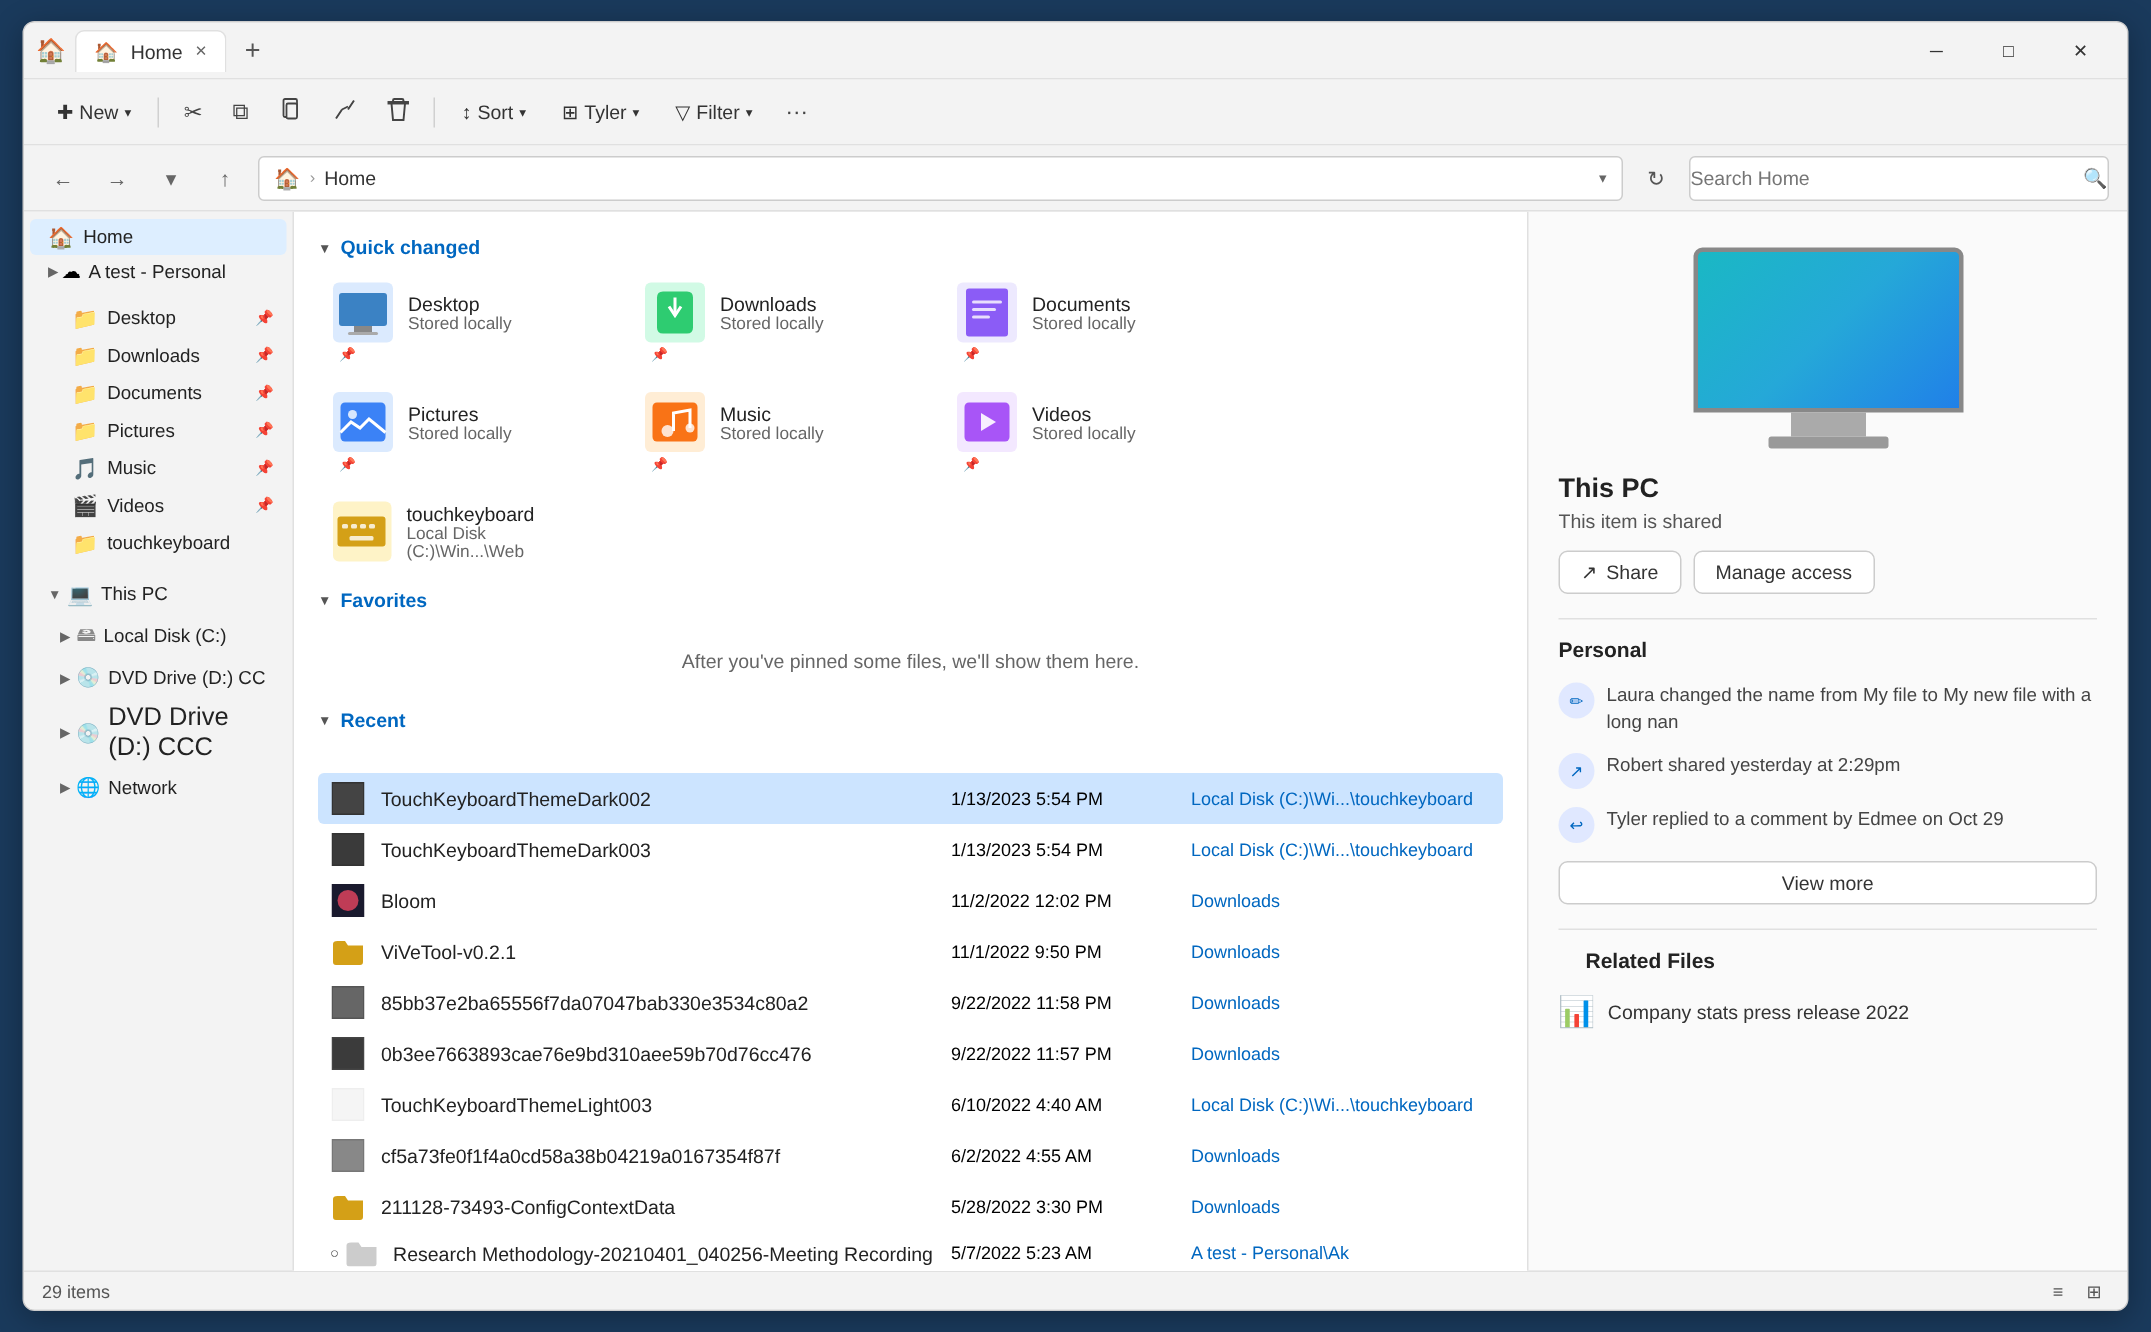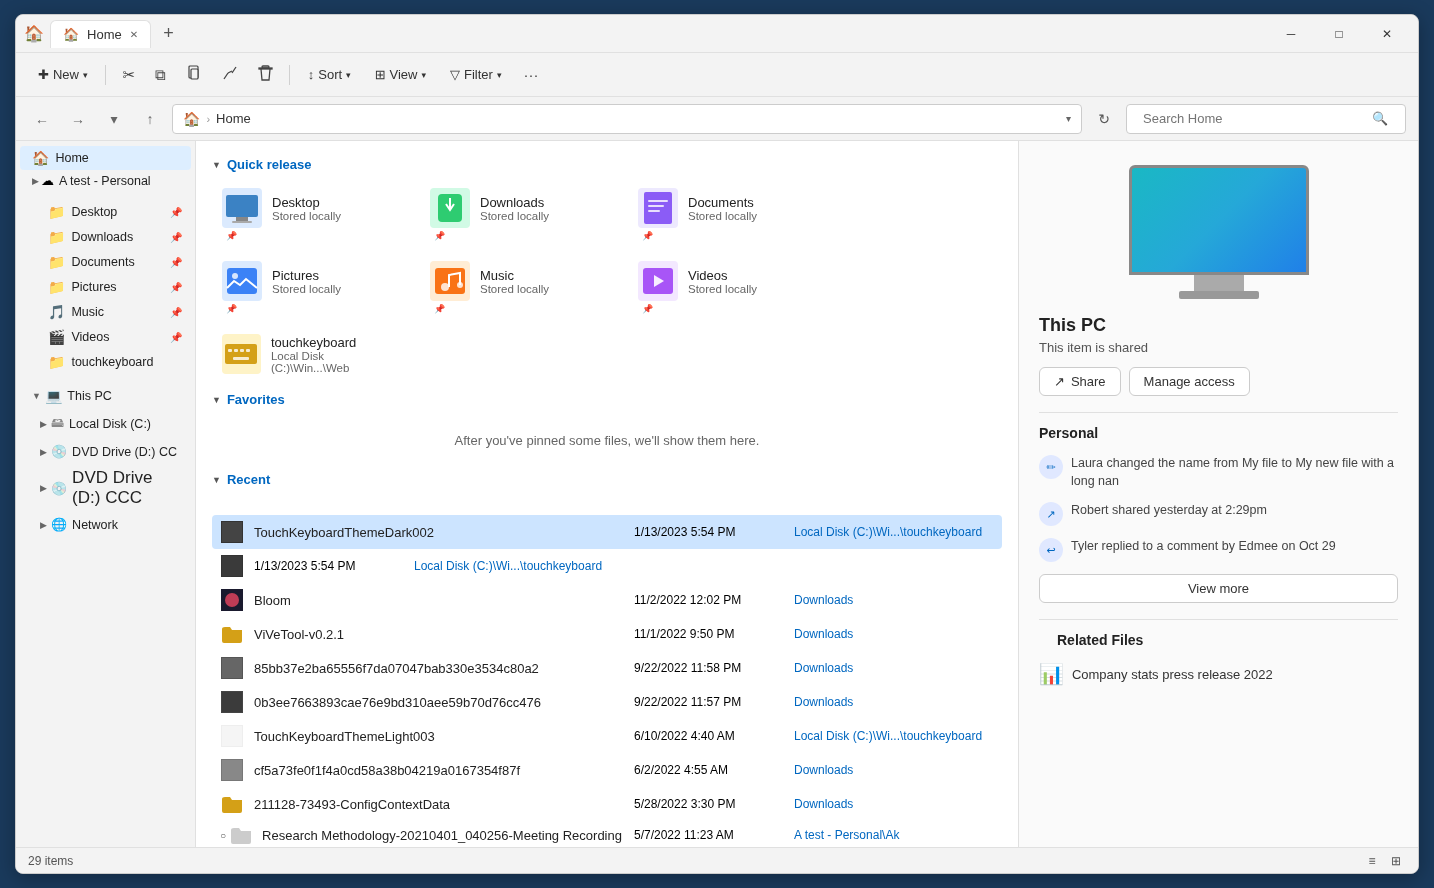--- a/index.html
+++ b/index.html
@@ -25,21 +25,21 @@
     .tb-icon { font-size: 15px; padding: 5px 8px; border: none; background: transparent; border-radius: 4px; cursor: pointer; color: #444; }
 
     
     .address-bar { height: 44px; background: #f3f3f3; display: flex; align-items: center; padding: 0 12px; gap: 8px; border-bottom: 1px solid #e0e0e0; flex-shrink: 0; }
     .nav-btn { width: 28px; height: 28px; border: none; background: transparent; border-radius: 4px; cursor: pointer; font-size: 14px; color: #666; display: flex; align-items: center; justify-content: center; }
     .address-path { flex: 1; height: 30px; background: #fff; border: 1px solid #ccc; border-radius: 4px; display: flex; align-items: center; padding: 0 10px; font-size: 13px; color: #333; gap: 6px; }
     .address-home-icon { color: #d4a017; font-size: 14px; }
     .path-sep { color: #999; font-size: 11px; }
     .path-dropdown { margin-left: auto; color: #666; font-size: 10px; }
     .refresh-btn { width: 28px; height: 28px; border: none; background: transparent; border-radius: 4px; cursor: pointer; font-size: 14px; color: #555; display: flex; align-items: center; justify-content: center; }
-    .search-box { width: 280px; height: 30px; border: 1px solid #ccc; border-radius: 4px; background: #fff; display: flex; align-items: center; padding: 0 16px; gap: 6px; }
+    .search-box { width: 280px; height: 30px; border: 1px solid #ccc; border-radius: 4px; background: #fff; display: flex; align-items: center; padding: 0 0; gap: 6px; }
     .search-box input { border: none; outline: none; font-size: 13px; flex: 1; color: #333; background: transparent; }
     .search-icon { color: #666; font-size: 13px; }
 
     
     .main { display: flex; flex: 1; overflow: hidden; }
 
     
     .sidebar { width: 180px; background: #f3f3f3; border-right: 1px solid #e0e0e0; overflow-y: auto; flex-shrink: 0; padding: 4px 0; }
     .sidebar-item { display: flex; align-items: center; padding: 4px 8px 4px 12px; font-size: 12.5px; cursor: pointer; border-radius: 4px; margin: 1px 4px; gap: 6px; color: #222; }
     .sidebar-item.active { background: #ddeeff; }
@@ -150,21 +150,21 @@
         </svg>
     </button>
     <div class="tb-sep"></div>
     <button class="tb-btn">
       <span>↕</span>
       <span>Sort</span>
       <span class="caret">▾</span>
     </button>
     <button class="tb-btn">
       <span>⊞</span>
-      <span>View</span>
+      <span>Tyler</span>
       <span class="caret">▾</span>
     </button>
     <button class="tb-btn">
       <span>▽</span>
       <span>Filter</span>
       <span class="caret">▾</span>
     </button>
     <button class="tb-icon">···</button>
   </div>
 
@@ -269,21 +269,21 @@
         <span class="sidebar-expand" style="font-size:9px;color:#666;margin-right:4px;">▶</span>
         <span class="icon" style="font-size:13px;margin-right:5px;color:#888;">🌐</span>
         <span style="font-size:12.5px;color:#222;">Network</span>
       </div>
     </div>
 
     <div class="file-area">
 
       <div class="section-header">
         <span class="chevron">▼</span>
-        <span>Quick release</span>
+        <span>Quick changed</span>
       </div>
       <div class="quick-access-grid">
 
         <div class="qa-item">
           <div class="qa-item-inner">
             <div class="qa-icon" style="background:#dbeafe;">
               <svg width="36" height="36" viewBox="0 0 36 36">
                   <rect x="2" y="5" width="32" height="22" rx="2" fill="#3b82c4"></rect>
                   <rect x="12" y="27" width="12" height="4" fill="#888"></rect>
                   <rect x="8" y="31" width="20" height="2" rx="1" fill="#aaa"></rect>
@@ -427,20 +427,21 @@
           <span class="recent-location link">Local Disk (C:)\Wi...\touchkeyboard</span>
         </div>
 
         <div class="recent-row">
           <div class="recent-icon">
               <svg width="22" height="22" viewBox="0 0 22 22">
                 <rect width="22" height="22" fill="#333"></rect>
                 <rect x="1" y="1" width="20" height="20" fill="#3a3a3a"></rect>
               </svg>
             </div>
+          <span class="recent-name">TouchKeyboardThemeDark003</span>
           <span class="recent-date">1/13/2023 5:54 PM</span>
           <span class="recent-location link">Local Disk (C:)\Wi...\touchkeyboard</span>
         </div>
 
         <div class="recent-row">
           <div class="recent-icon">
               <svg width="22" height="22" viewBox="0 0 22 22">
                 <rect width="22" height="22" fill="#1a1a2e"></rect>
                 <circle cx="11" cy="11" r="7" fill="#e94560" opacity="0.8"></circle>
               </svg>
@@ -521,21 +522,21 @@
         </div>
 
         <div class="recent-row">
           <div style="display:flex;align-items:center;gap:4px;">
             <span style="font-size:10px;color:#555;">○</span>
             <svg width="22" height="18" viewBox="0 0 22 18">
                 <path d="M1 4 Q1 2 4 2 L9 2 L11 5 L21 5 Q21 5 21 7 L21 16 Q21 18 19 18 L3 18 Q1 18 1 16 Z" fill="#ccc"></path>
               </svg>
           </div>
           <span class="recent-name">Research Methodology-20210401_040256-Meeting Recording</span>
-          <span class="recent-date">5/7/2022 11:23 AM</span>
+          <span class="recent-date">5/7/2022 5:23 AM</span>
           <span class="recent-location link">A test - Personal\Ak</span>
         </div>
 
         <div class="recent-row">
           <div class="recent-icon">
               <svg width="22" height="22" viewBox="0 0 22 22">
                 <rect width="22" height="22" fill="#ddd"></rect>
                 <rect x="1" y="1" width="20" height="20" fill="#eee"></rect>
               </svg>
             </div>

